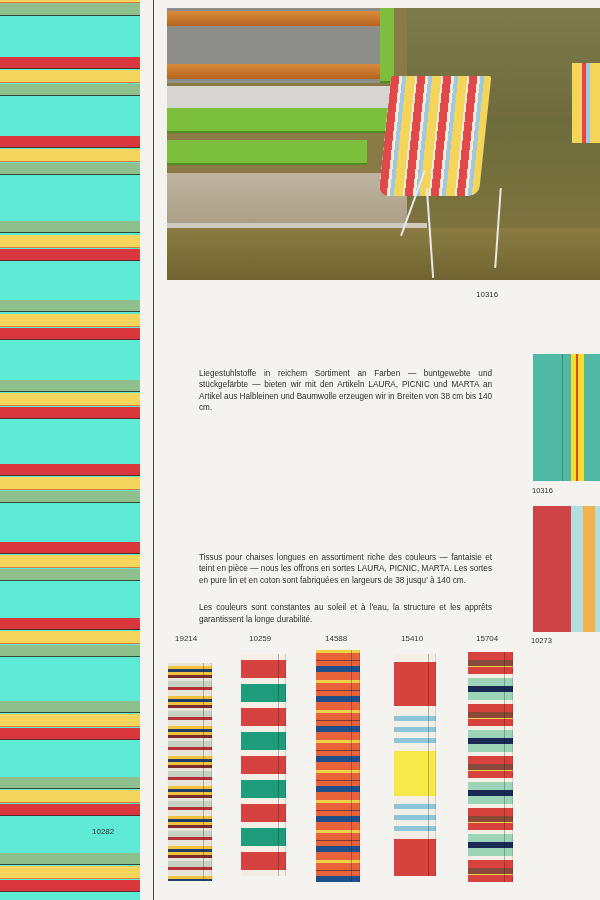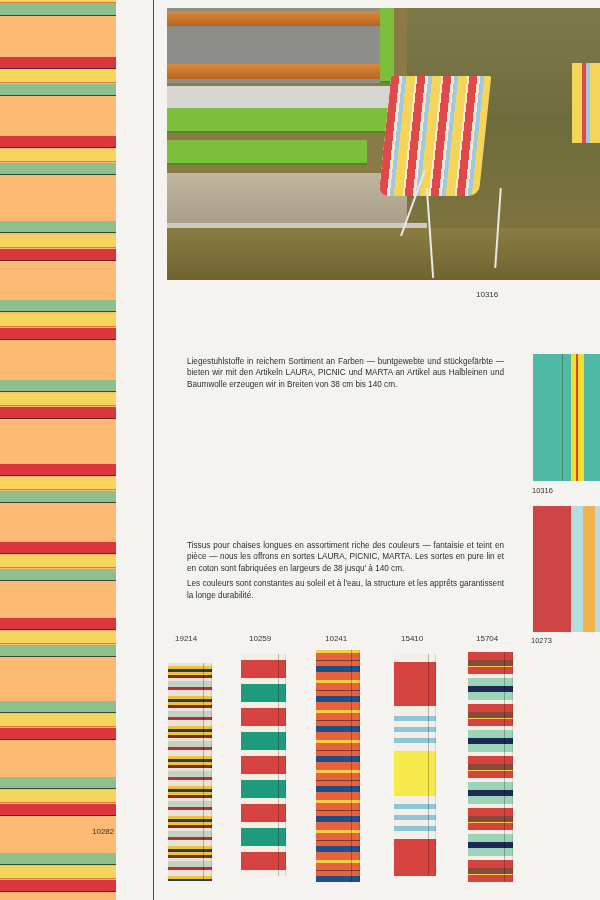--- a/index.html
+++ b/index.html
@@ -1,19 +1,19 @@
 <!DOCTYPE html>
 <html><head>
 <meta charset="utf-8">
 <style>
   * { box-sizing: border-box; margin: 0; padding: 0; }
   html, body { width: 600px; height: 900px; overflow: hidden; background: #f4f3f0; }
   body { position: relative; font-family: "Liberation Sans", sans-serif; color: #2a2a2a; }
 
-  .left-strip { position: absolute; left: 0; top: 0; width: 116px; height: 900px; background: #fdba74; overflow: hidden; }
+  .left-strip { position: absolute; left: 0; top: 0; width: 140px; height: 900px; background: #5eead4; overflow: hidden; }
   .left-strip .band { position: absolute; left: 0; width: 142px; }
   .band.r { background: #d9363e; border-bottom: 1px solid #5a2a2a; }
   .band.y { background: #f6d55c; border-bottom: 1px solid #e07a3a; }
   .band.g { background: #8fbf8d; border-bottom: 1px solid #2f4a36; }
   .strip-label { position: absolute; left: 92px; top: 827px; font-size: 8px; color: #333; }
 
   .divider { position: absolute; left: 153px; top: 0; width: 1px; height: 900px; background: #4a4a4a; }
 
   .photo { position: absolute; left: 167px; top: 8px; width: 433px; height: 272px; overflow: hidden; background: #8a7a45; }
   .photo .grass-top { position: absolute; left: 240px; top: 0; width: 200px; height: 120px; background: linear-gradient(180deg,#7d7a4a,#6e6a3c); }
@@ -28,21 +28,21 @@
   .photo .chair-seat { position: absolute; left: 218px; top: 68px; width: 100px; height: 120px;
     background: repeating-linear-gradient(90deg,#e0484a 0 8px,#f3e9d8 8px 11px,#9fc9e0 11px 15px,#f5d45a 15px 24px,#f3e9d8 24px 26px);
     transform: skewX(-6deg); border-radius: 2px 2px 10px 10px; }
   .photo .chair2 { position: absolute; left: 405px; top: 55px; width: 28px; height: 80px;
     background: repeating-linear-gradient(90deg,#f5d45a 0 10px,#e0484a 10px 14px,#9fc9e0 14px 18px); }
   .photo .leg { position: absolute; width: 2px; background: #e8e8e8; }
 
   .photo-label { position: absolute; left: 476px; top: 290px; font-size: 8px; color: #333; }
 
   .text-block { position: absolute; left: 183px; width: 325px; font-size: 8.2px; line-height: 11.4px; text-align: justify; color: #2e2e2e; }
-  .text-block p { margin: 4px; }
+  .text-block p { margin: 16px; }
 
   .swatch { position: absolute; overflow: hidden; }
   .swatch-label { position: absolute; font-size: 7.5px; color: #333; }
 
   .sample { position: absolute; overflow: hidden; border-right: 1px solid rgba(0,0,0,0.12); }
   .sample .fold { position: absolute; top: 0; bottom: 0; width: 1px; background: rgba(0,0,0,0.25); }
   .sample-label { position: absolute; font-size: 8px; color: #333; top: 634px; }
 </style>
 </head>
 <body>
@@ -144,21 +144,21 @@
   background: repeating-linear-gradient(180deg,#e8e4d8 0 3px,#f2c23a 3px 6px,#1f3f6a 6px 9px,#f2c23a 9px 12px,#7b2b2b 12px 15px,#e8e4d8 15px 18px,#c6d3c2 18px 24px,#b83037 24px 27px,#e8e4d8 27px 30px);">
   <div class="fold" style="left:35px"></div>
 </div>
 
 <span class="sample-label" style="left:249px">10259</span>
 <div class="sample" style="left:241px;top:654px;width:45px;height:222px;
   background: repeating-linear-gradient(180deg,#f3efe6 0 6px,#d6423f 6px 24px,#f3efe6 24px 30px,#1d9b7a 30px 48px);">
   <div class="fold" style="left:37px"></div>
 </div>
 
-<span class="sample-label" style="left:325px">10241</span>
+<span class="sample-label" style="left:325px">14588</span>
 <div class="sample" style="left:316px;top:650px;width:44px;height:232px;
   background: repeating-linear-gradient(180deg,#f0d04a 0 3px,#e8623a 3px 10px,#7a3a3a 10px 11px,#e8623a 11px 16px,#1f4f8a 16px 22px,#e8623a 22px 30px);">
   <div class="fold" style="left:35px"></div>
 </div>
 
 <span class="sample-label" style="left:401px">15410</span>
 <div class="sample" style="left:394px;top:654px;width:42px;height:222px;
   background: linear-gradient(180deg,
     #f3efe6 0 8px,#d6433f 8px 52px,#f3efe6 52px 62px,#8cc6d8 62px 67px,#f3efe6 67px 73px,#8cc6d8 73px 78px,#f3efe6 78px 84px,#8cc6d8 84px 89px,#f3efe6 89px 97px,
     #f6ea4a 97px 142px,#f3efe6 142px 150px,#8cc6d8 150px 155px,#f3efe6 155px 161px,#8cc6d8 161px 166px,#f3efe6 166px 172px,#8cc6d8 172px 177px,#f3efe6 177px 185px,

